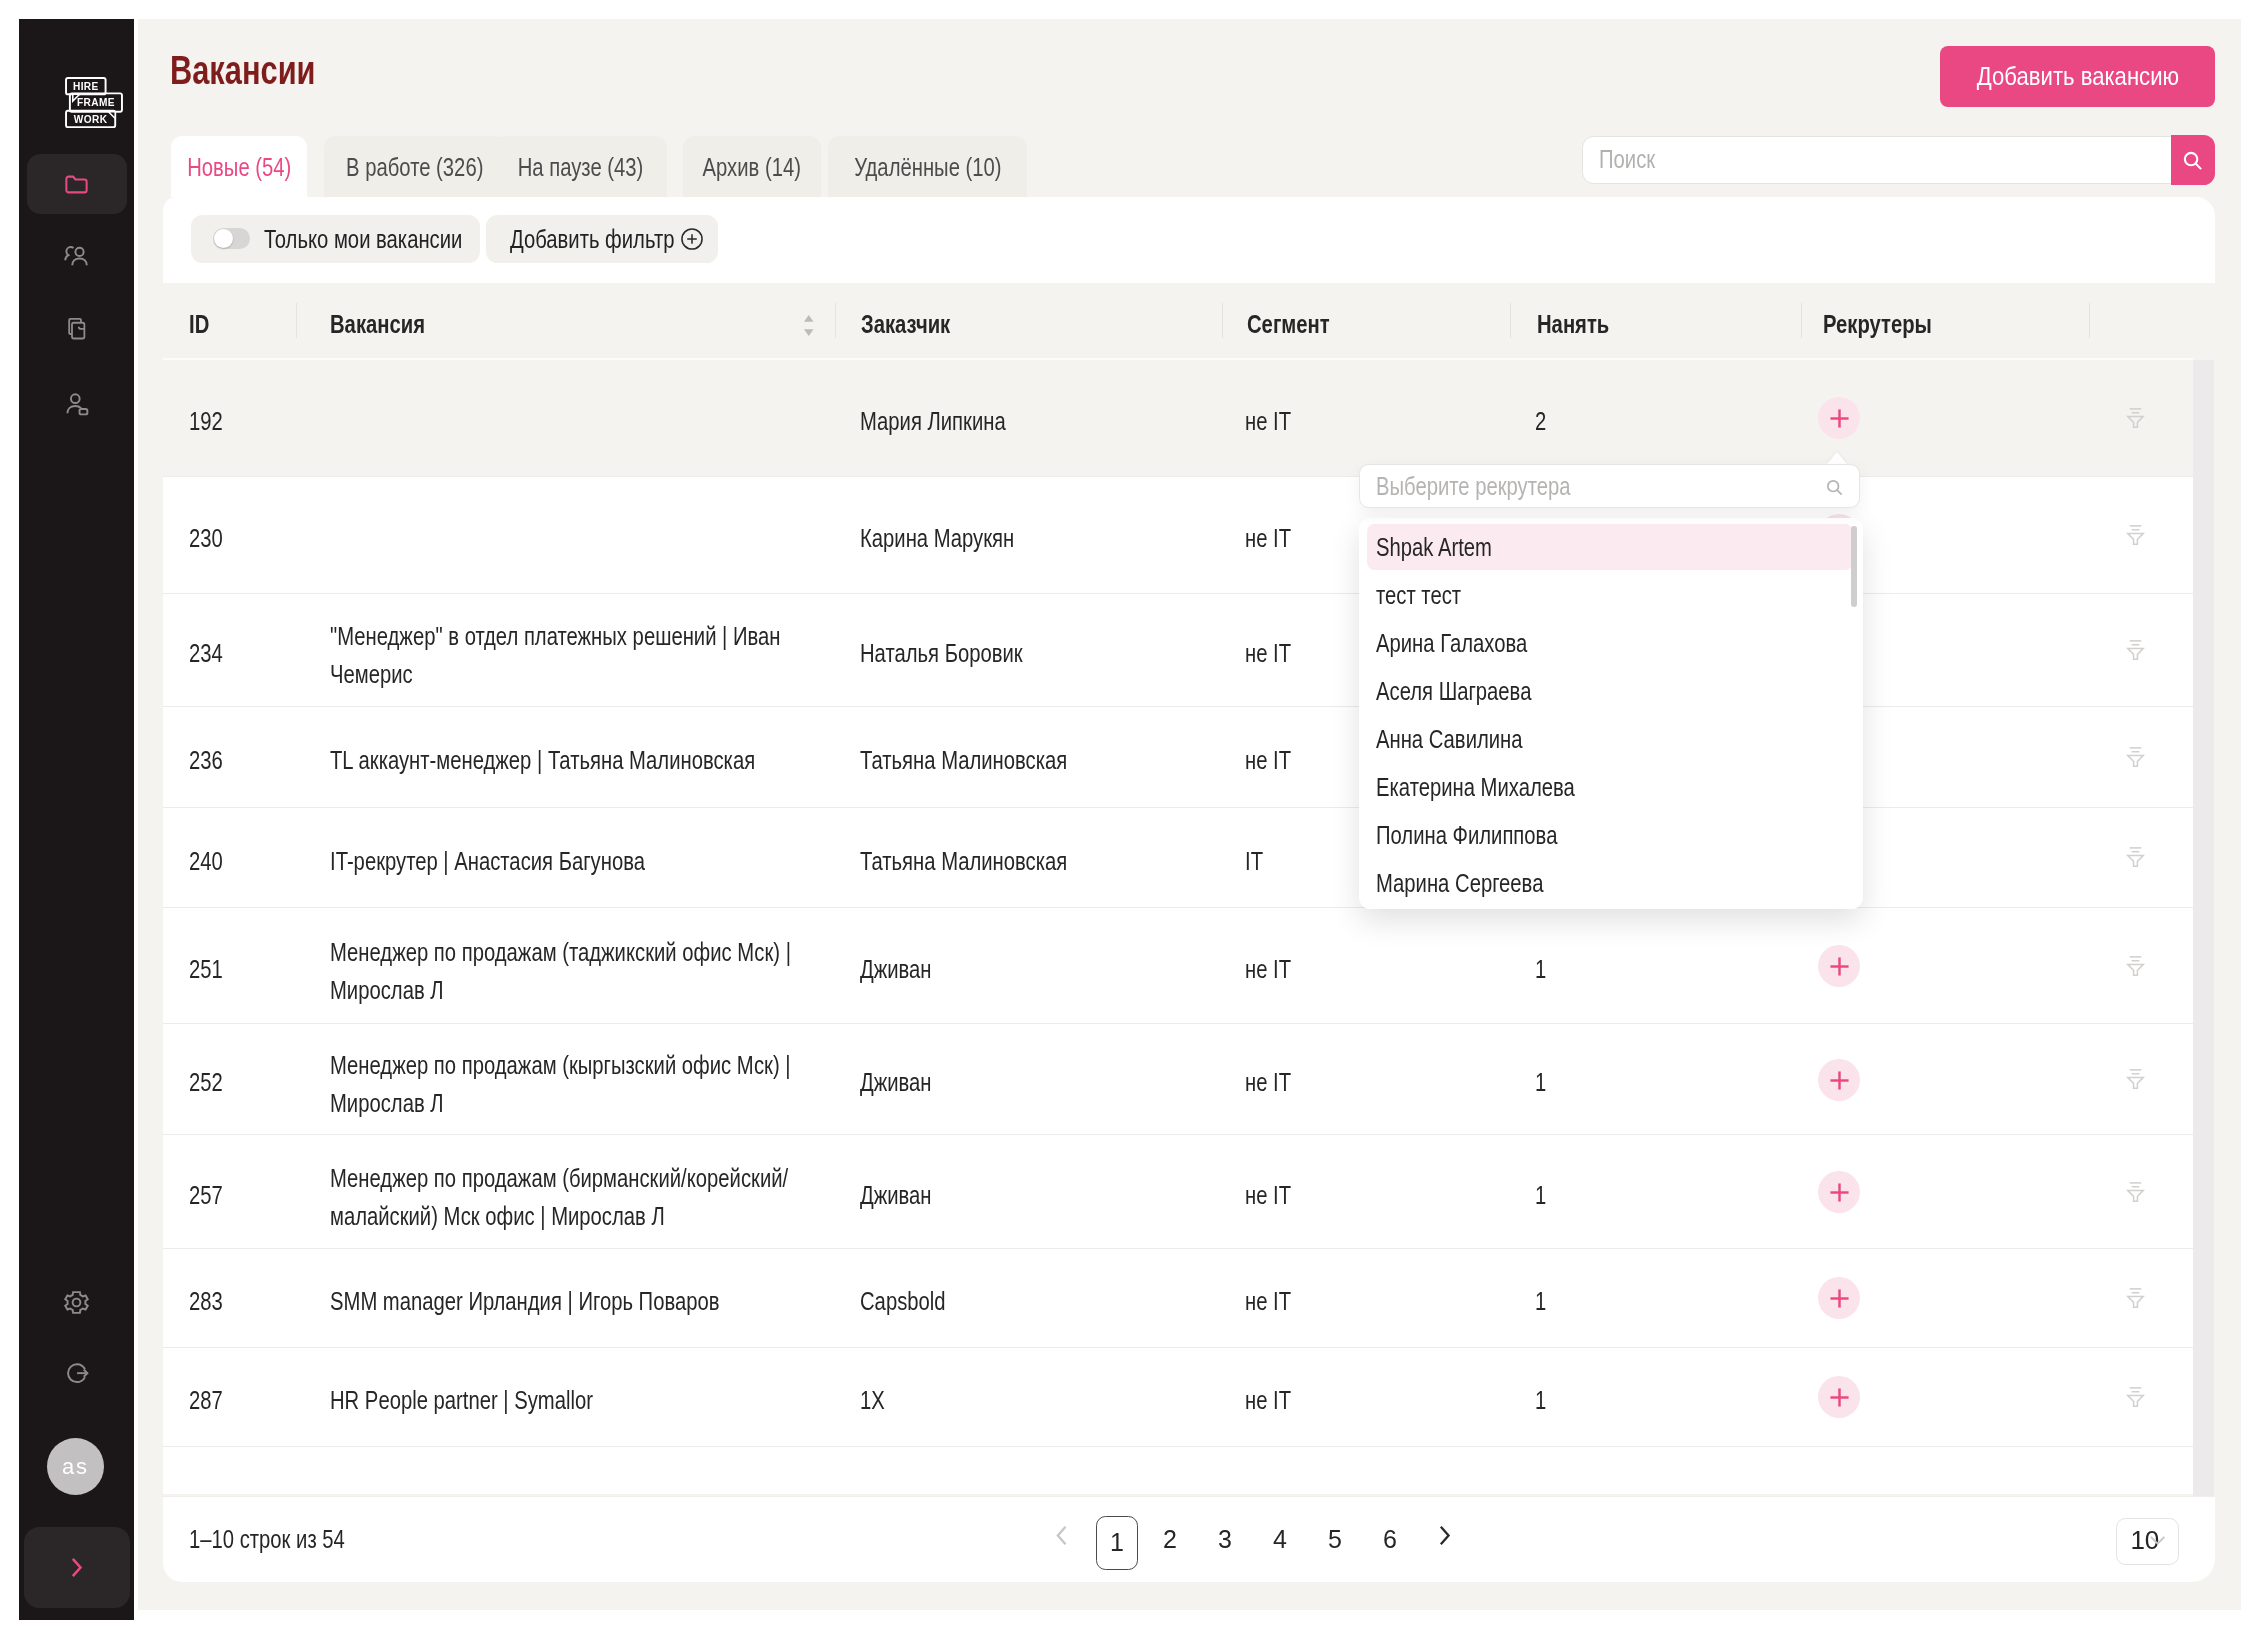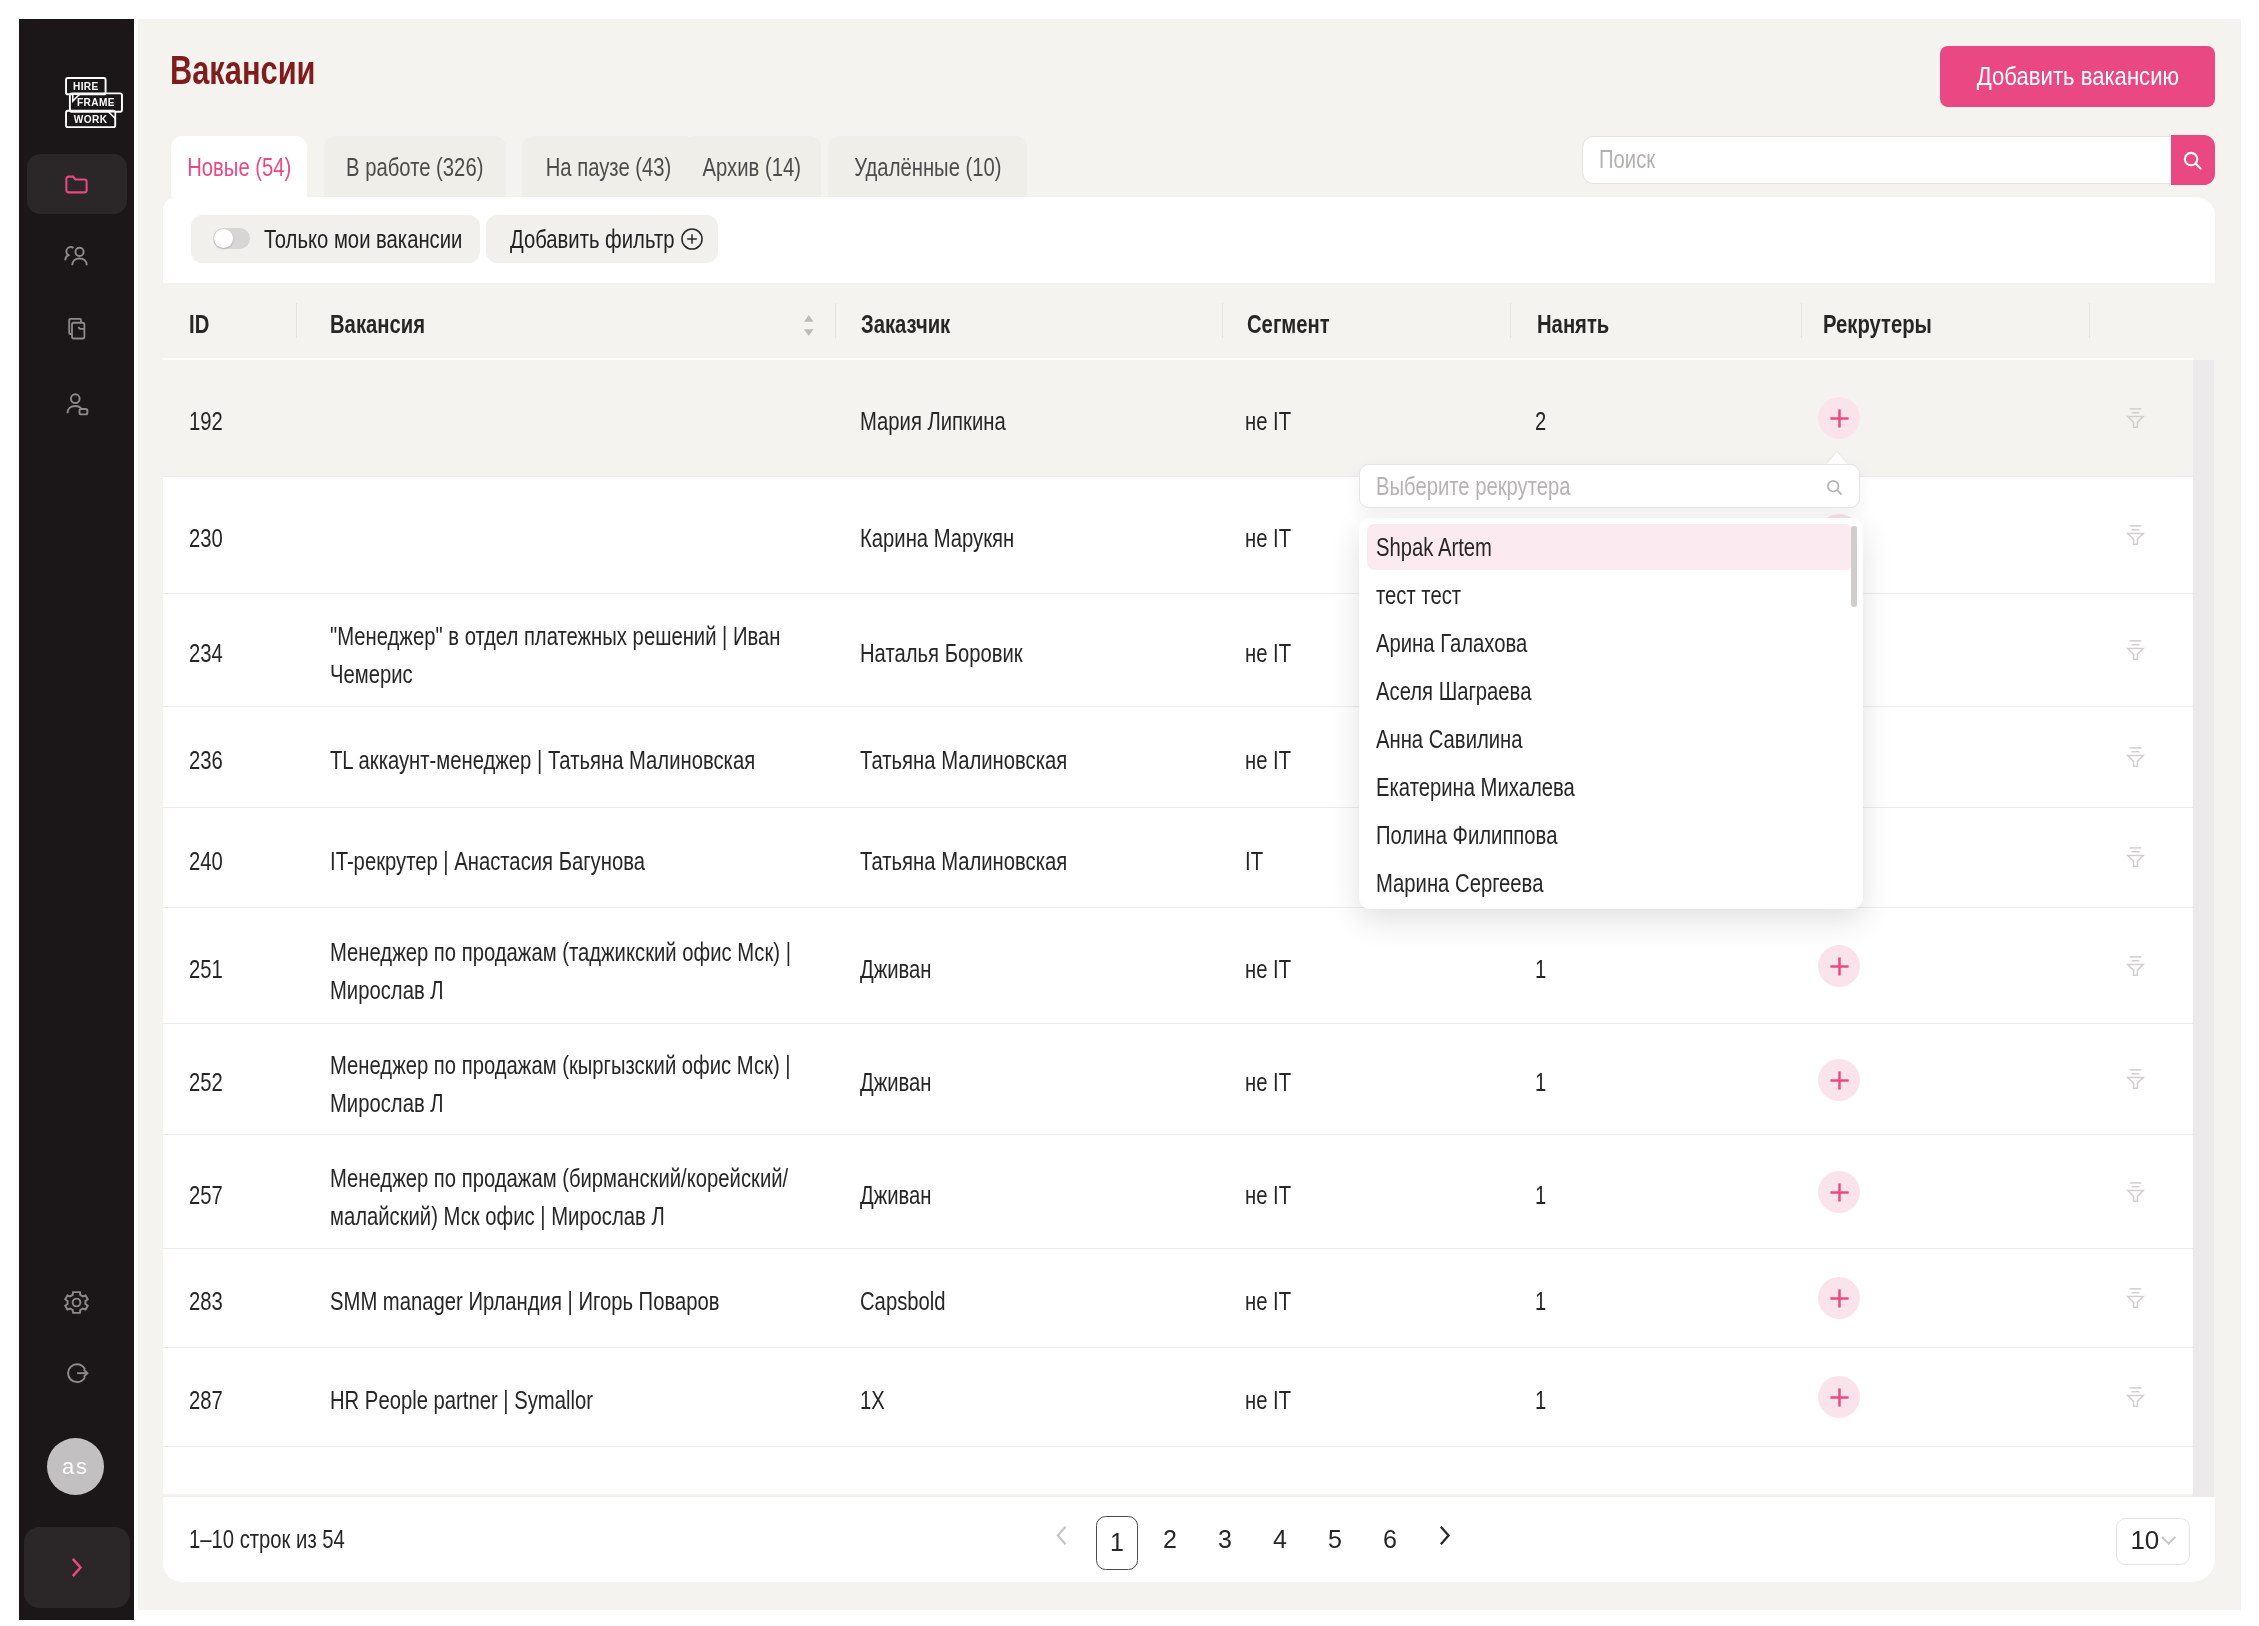--- a/index.html
+++ b/index.html
@@ -19,21 +19,21 @@
 
   
   #main { left:138px; top:19px; width:2103px; height:1591px; background:#F5F3EF; }
   #title { position:absolute; left:32px; top:29px; font-size:40px; font-weight:bold; color:#7f1d1d; }
   #addbtn { position:absolute; left:1802px; top:27px; width:275px; height:61px; border-radius:8px; background:#EA4883; color:#fff; font-size:26px; text-align:center; line-height:61px; }
 
   
   .tab { position:absolute; top:117px; height:61px; border-radius:11.5px 11.5px 0 0; background:#F0EEE9; color:#4C4C4C; font-size:25px; text-align:center; line-height:62px; }
   #tab1 { left:33px; width:136px; background:#ffffff; color:#EA4883; }
   #tab2 { left:186px; width:182px; }
-  #tab3 { left:384px; width:173px; }
+  #tab3 { left:356px; width:173px; }
   #tab4 { left:545px; width:138px; }
   #tab5 { left:690px; width:199px; }
 
   
   #search { position:absolute; left:1444px; top:117px; width:632px; height:48px; background:#ffffff; border:1.9px solid #E5E3E0; border-radius:11.5px; }
   #search .ph { position:absolute; left:16.3px; top:0; line-height:45px; font-size:25px; color:#B3B1AE; }
   #searchbtn { position:absolute; right:-1.9px; top:-1.9px; width:44px; height:50px; background:#EA4883; border-radius:0 11.5px 11.5px 0; display:flex; align-items:center; justify-content:center; }
 
   
   #panel1 { position:absolute; left:25px; top:178px; width:2052px; height:86px; background:#fff; border-radius:13.4px 19px 0 0; }
@@ -60,21 +60,21 @@
   .filt { position:absolute; left:1960px; }
 
   
   #vstrip { position:absolute; left:2055px; top:341px; width:21px; height:1136px; background:#ECEAEA; }
 
   
   #footer { position:absolute; left:25px; top:1477px; width:2052px; height:86px; background:#fff; border-top:1px solid #F0EEEB; border-radius:0 0 23px 19px; }
   #footer .info { position:absolute; left:26px; top:0; line-height:85px; font-size:25px; color:#262626; }
   .pgn { position:absolute; top:0; height:85px; line-height:85px; font-size:25px; color:#262626; text-align:center; width:38px; }
   #pg-act { position:absolute; left:933px; top:19px; width:42px; height:54px; border:1.9px solid #4a4a4a; border-radius:9.6px; text-align:center; line-height:50px; font-size:25px; color:#262626; }
-  #pagesize { position:absolute; left:1953px; top:21px; width:74px; height:47px; border:1.9px solid #E5E3E0; border-radius:9.6px; background:#fff; font-size:26px; color:#262626; }
+  #pagesize { position:absolute; left:1953px; top:21px; width:63px; height:47px; border:1.9px solid #E5E3E0; border-radius:9.6px; background:#fff; font-size:26px; color:#262626; }
   #pagesize span { position:absolute; left:13.4px; line-height:43px; }
 
   
   #dd-caret { position:absolute; left:1827px; top:452px; width:0; height:0; border-left:10.6px solid transparent; border-right:10.6px solid transparent; border-bottom:12.5px solid #fff; filter:drop-shadow(0 -1px 1px rgba(0,0,0,.06)); }
   #dd-input { position:absolute; left:1359px; top:464px; width:501px; height:44px; background:#fff; border:1px solid #E7E5E2; border-radius:9.6px; box-shadow:0 5.8px 17.3px rgba(0,0,0,.06); }
   #dd-input .ph { position:absolute; left:16.3px; line-height:42px; font-size:25px; color:#B6B4B2; }
   #dd-list { position:absolute; left:1359px; top:518px; width:504px; height:391px; background:#fff; border-radius:11.5px; box-shadow:0 11.5px 31px rgba(0,0,0,.12); }
   .dd-item { position:absolute; left:17.3px; font-size:25px; color:#262626; line-height:48px; height:48px; }
   #dd-hl { position:absolute; left:7.7px; top:5.8px; width:486px; height:46px; border-radius:7.7px; background:#FCEAF1; }
   #dd-thumb { position:absolute; left:492px; top:7.7px; width:5.8px; height:81px; border-radius:2.9px; background:#D0CECC; }

